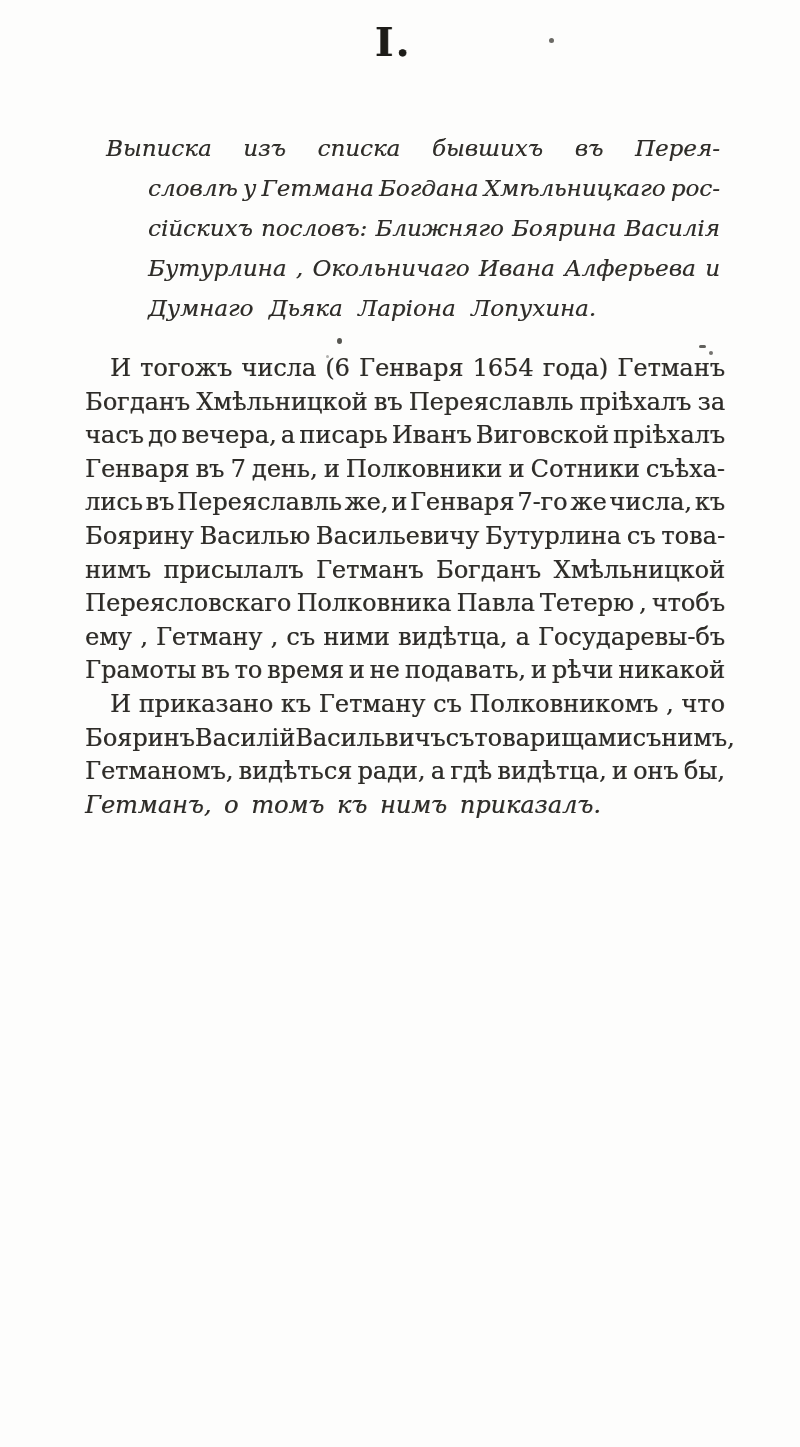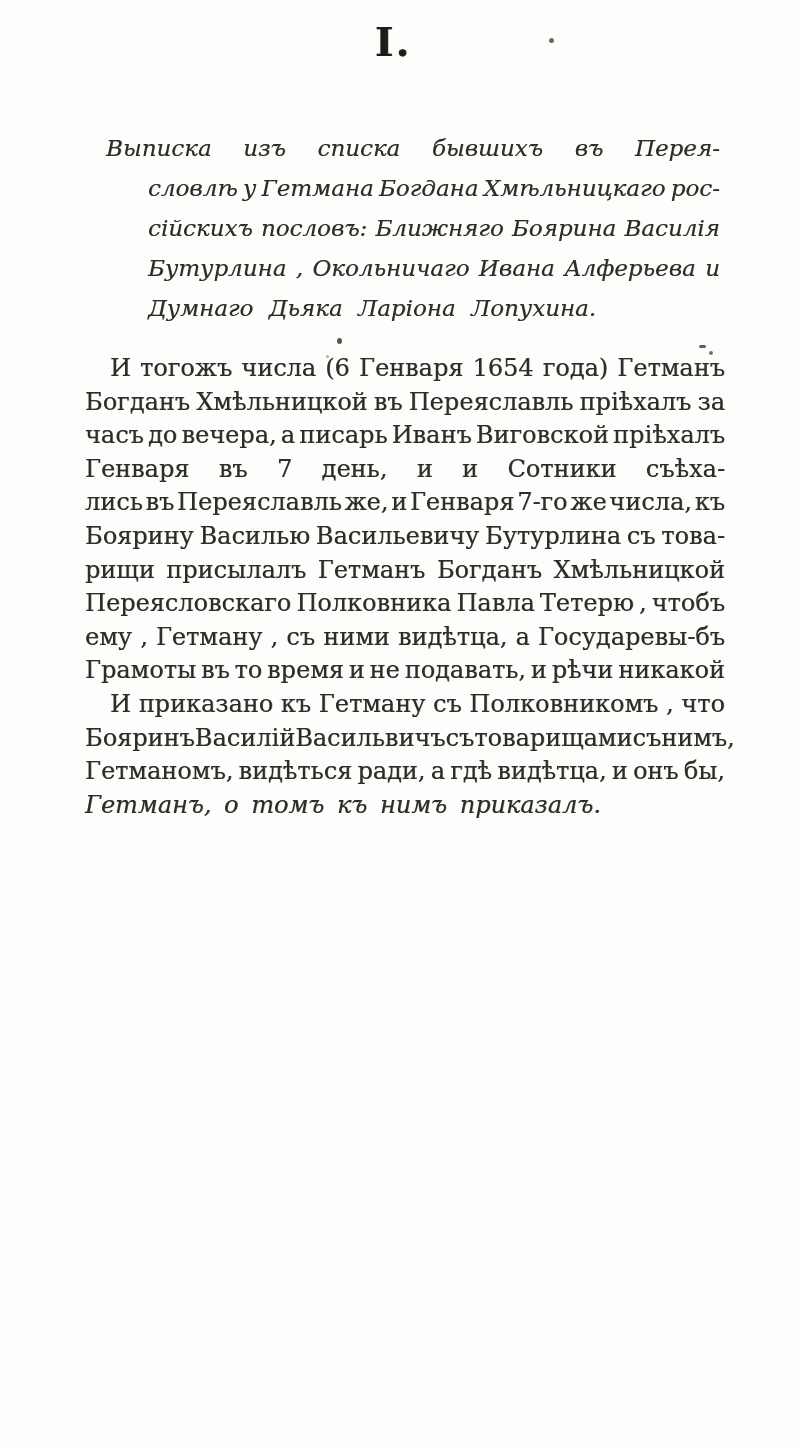--- a/index.html
+++ b/index.html
@@ -187,20 +187,21 @@
           <span class="w">Иванъ</span>
           <span class="w">Виговской</span>
           <span class="w">пріѣхалъ</span>
         </div>
       <div class="bline jline">
           <span class="w">Генваря</span>
           <span class="w">въ</span>
           <span class="w">7</span>
           <span class="w">день,</span>
           <span class="w">и</span>
+          <span class="w">Полковники</span>
           <span class="w">и</span>
           <span class="w">Сотники</span>
           <span class="w">съѣха-</span>
         </div>
       <div class="bline jline">
           <span class="w">лись</span>
           <span class="w">въ</span>
           <span class="w">Переяславль</span>
           <span class="w">же,</span>
           <span class="w">и</span>
@@ -212,21 +213,21 @@
         </div>
       <div class="bline jline">
           <span class="w">Боярину</span>
           <span class="w">Василью</span>
           <span class="w">Васильевичу</span>
           <span class="w">Бутурлина</span>
           <span class="w">съ</span>
           <span class="w">това-</span>
         </div>
       <div class="bline jline">
-          <span class="w">рищи</span>
+          <span class="w">нимъ</span>
           <span class="w">присылалъ</span>
           <span class="w">Гетманъ</span>
           <span class="w">Богданъ</span>
           <span class="w">Хмѣльницкой</span>
         </div>
       <div class="bline jline">
           <span class="w">Переясловскаго</span>
           <span class="w">Полковника</span>
           <span class="w">Павла</span>
           <span class="w">Тетерю</span>

